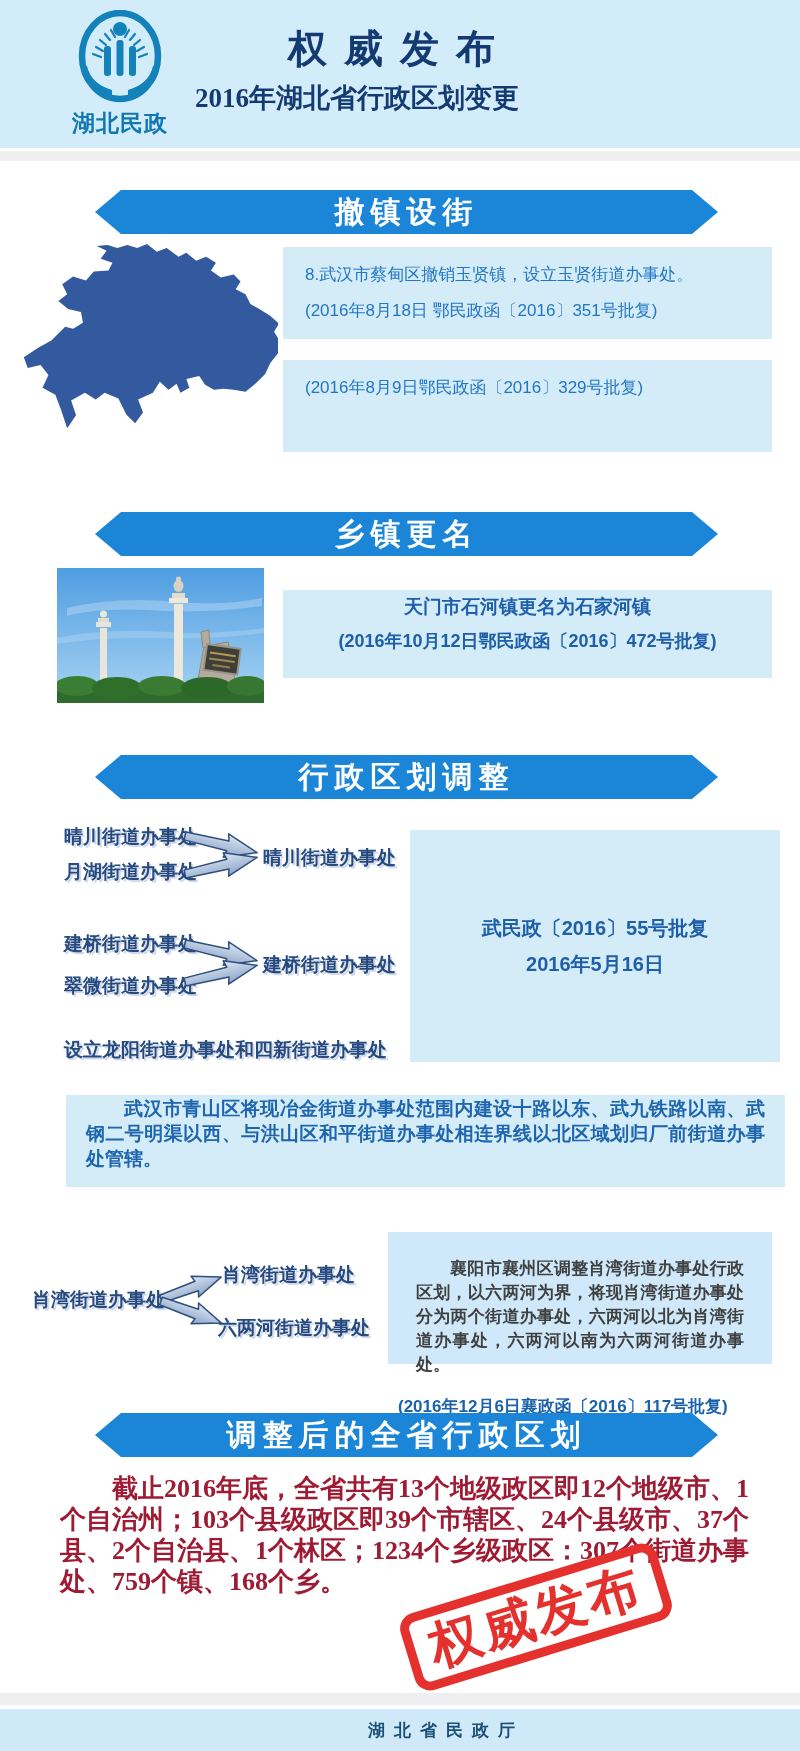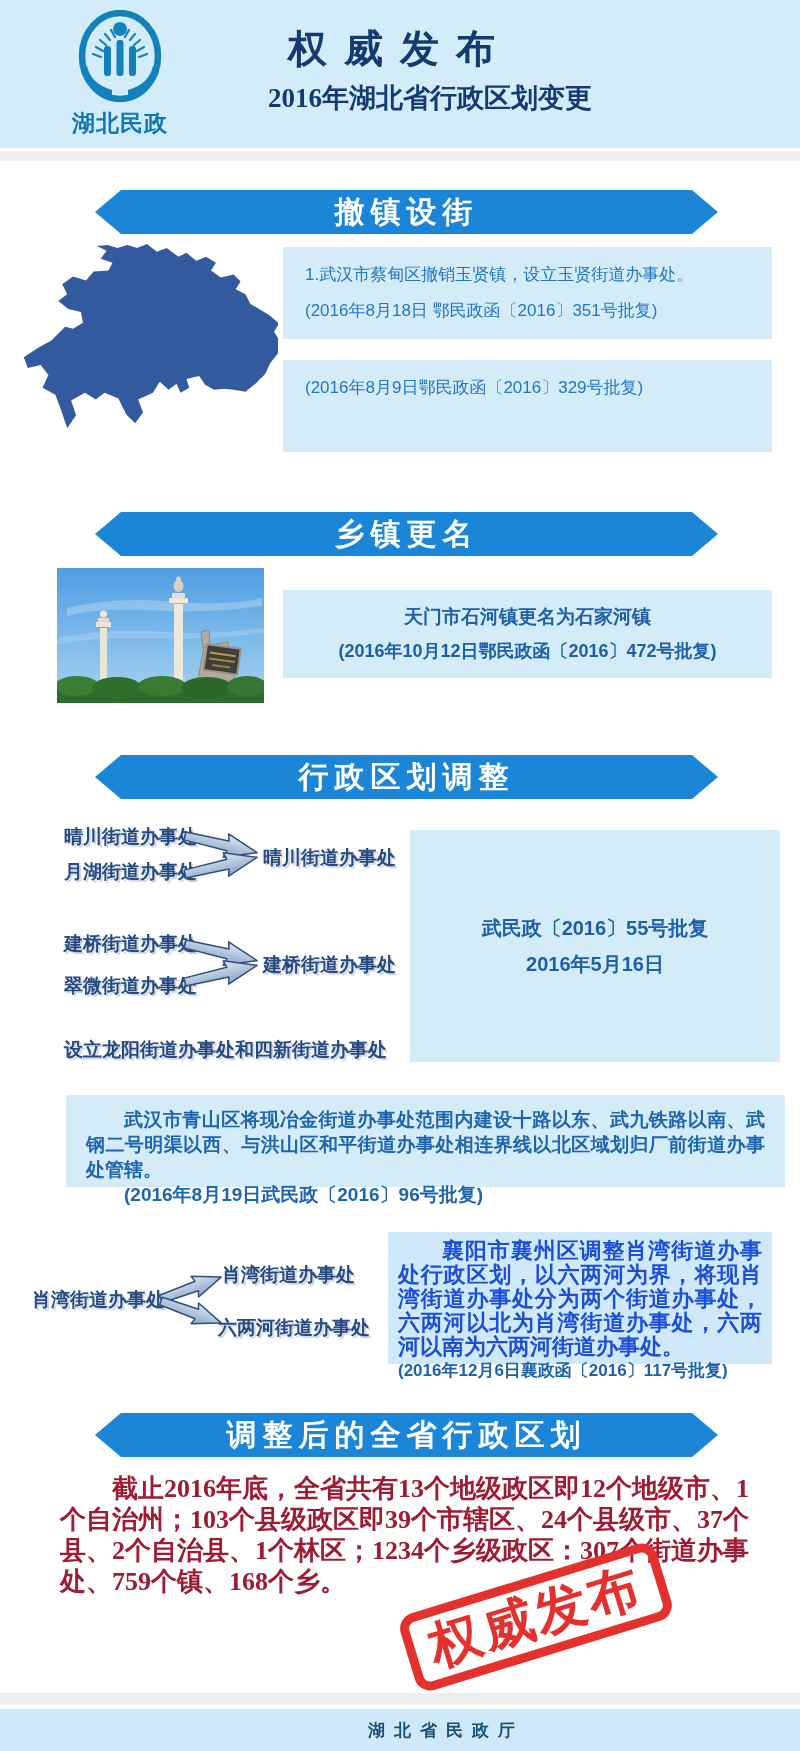--- a/index.html
+++ b/index.html
@@ -9,54 +9,54 @@
   }
   .abs{position:absolute;}
 
   
   .header{left:0;top:0;width:800px;height:148px;background:#d3ecfa;}
   .logo-wrap{left:60px;top:10px;width:120px;height:130px;text-align:center;}
   .logo-label{margin-top:-2px;font-weight:700;font-size:23px;color:#1076b4;letter-spacing:1px;
     font-family:"Liberation Serif","DejaVu Serif",serif;}
   .page-title{left:200px;top:22px;width:400px;text-align:center;font-weight:900;
     font-size:39px;letter-spacing:17px;color:#143a72;}
-  .page-subtitle{left:195px;top:80px;width:470px;text-align:center;font-weight:700;
+  .page-subtitle{left:195px;top:80px;width:470px;font-weight:700;
     font-size:27px;color:#143a72;font-family:"Liberation Serif","DejaVu Serif",serif;}
 
   .gray-strip{left:0;width:800px;height:10px;background:#efefef;}
 
   
   .banner{
     left:95px;width:623px;height:44px;background:#1b86d8;color:#ffffff;
     display:flex;align-items:center;justify-content:center;
     font-weight:700;font-size:30px;letter-spacing:6px;
     clip-path:polygon(0 50%,26px 0,calc(100% - 26px) 0,100% 50%,calc(100% - 26px) 100%,26px 100%);
   }
 
   
   .card{background:#d4ebf8;}
   .notice-card{left:283px;width:489px;height:92px;padding:10px 10px 0 22px;box-sizing:border-box;}
   .notice-line{font-size:17px;color:#2277c4;line-height:36px;white-space:nowrap;}
 
   .rename-card{left:283px;top:590px;width:489px;height:88px;display:flex;flex-direction:column;
-    justify-content:center;align-items:center;}
+    align-items:center;}
   .rename-line{font-size:19px;font-weight:700;color:#1d5fa8;line-height:34px;text-align:center;}
 
   .approval-card{left:410px;top:830px;width:370px;height:232px;display:flex;flex-direction:column;
     justify-content:center;align-items:center;}
   .approval-line{font-size:20px;font-weight:700;color:#1d5fa8;line-height:36px;text-align:center;}
 
-  .qingshan-card{left:66px;top:1095px;width:719px;height:92px;box-sizing:border-box;padding:12px 20px;}
+  .qingshan-card{left:66px;top:1095px;width:719px;height:92px;box-sizing:border-box;padding:1px 20px;}
   .qingshan-text{font-size:19px;font-weight:700;color:#1d65ae;line-height:25px;text-indent:2em;
     text-align:justify;margin:0;}
   .qingshan-approval{font-size:19px;font-weight:700;color:#1d65ae;line-height:25px;margin:0 0 0 2em;}
 
   .xiangyang-card{left:388px;top:1232px;width:384px;height:132px;box-sizing:border-box;padding:7px 10px;}
-  .xiangyang-text{font-size:22px;font-weight:700;color:#1d4ed8;line-height:24px;text-indent:2em;
-    text-align:justify;margin:0;}
+  .xiangyang-text{font-size:17px;font-weight:700;color:#404040;line-height:24px;text-indent:2em;
+    text-align:justify;margin:18px;}
   .xiangyang-approval{font-size:17px;font-weight:700;color:#1b62ac;line-height:24px;margin:0;white-space:nowrap;}
 
   
   .diag-label{font-size:19px;font-weight:700;color:#26497e;white-space:nowrap;
     font-family:"Liberation Serif","DejaVu Serif",serif;
     text-shadow:2px 2px 0 rgba(120,150,200,.35);}
 
   
   .summary-text{left:60px;top:1473px;width:692px;font-size:26px;font-weight:700;color:#9e1b33;
     line-height:31px;text-indent:2em;font-family:"Liberation Serif","DejaVu Serif",serif;margin:0;}
@@ -113,21 +113,21 @@
     <path fill="#33599e" d="M86,2 L96,7 L90,15 L102,19 L98,27 L83,28 L75,37 L62,33 L51,41 L56,51 L47,58
       L57,66 L70,69 L72,80 L62,86 L54,84 L40,98 L27,105 L12,115 L16,126 L29,123 L37,133 L31,146 L44,153
       L50,169 L56,187 L65,174 L60,159 L74,151 L85,158 L94,151 L108,157 L116,173 L125,182 L133,171 L128,158
       L143,151 L150,140 L159,148 L167,142 L171,151 L180,146 L177,137 L190,134 L196,143 L205,148 L215,147
       L225,148 L237,150 L247,142 L257,132 L262,121 L270,111 L272,99 L266,89 L271,81 L262,73 L251,66 L242,61
       L237,51 L227,46 L232,38 L225,31 L212,34 L202,27 L207,19 L197,13 L187,17 L177,9 L169,13 L157,4 L147,8
       L137,0 L127,4 L117,1 L107,4 L97,1 Z"></path>
   </svg>
 
   <div class="abs card notice-card" style="top:247px;">
-    <div class="notice-line">1.武汉市蔡甸区撤销玉贤镇，设立玉贤街道办事处。</div>
+    <div class="notice-line">8.武汉市蔡甸区撤销玉贤镇，设立玉贤街道办事处。</div>
     <div class="notice-line">(2016年8月18日 鄂民政函〔2016〕351号批复)</div>
   </div>
   <div class="abs card notice-card" style="top:360px;">
     <div class="notice-line">(2016年8月9日鄂民政函〔2016〕329号批复)</div>
   </div>
 
   <div class="abs banner" style="top:512px;">乡镇更名</div>
 
   <svg class="abs" style="left:57px;top:568px;" width="207" height="135" viewBox="0 0 207 135">
     <defs>
@@ -205,21 +205,20 @@
 
   <div class="abs diag-label" style="left:64px;top:1037px;">设立龙阳街道办事处和四新街道办事处</div>
 
   <div class="abs card approval-card">
     <div class="approval-line">武民政〔2016〕55号批复</div>
     <div class="approval-line">2016年5月16日</div>
   </div>
 
   <div class="abs card qingshan-card">
     <p class="qingshan-text">武汉市青山区将现冶金街道办事处范围内建设十路以东、武九铁路以南、武钢二号明渠以西、与洪山区和平街道办事处相连界线以北区域划归厂前街道办事处管辖。</p>
-    <p class="qingshan-approval">(2016年8月19日武民政〔2016〕96号批复)</p>
   </div>
 
   <div class="abs diag-label" style="left:32px;top:1287px;">肖湾街道办事处</div>
   <svg class="abs" style="left:158px;top:1260px;" width="74" height="78" viewBox="0 0 74 78">
     <defs>
         <linearGradient id="ag3" x1="0" y1="0" x2="0" y2="1">
       <stop offset="0" stop-color="#dde7f3"></stop>
           <stop offset="1" stop-color="#8aa3c6"></stop>
     </linearGradient>
       </defs>

